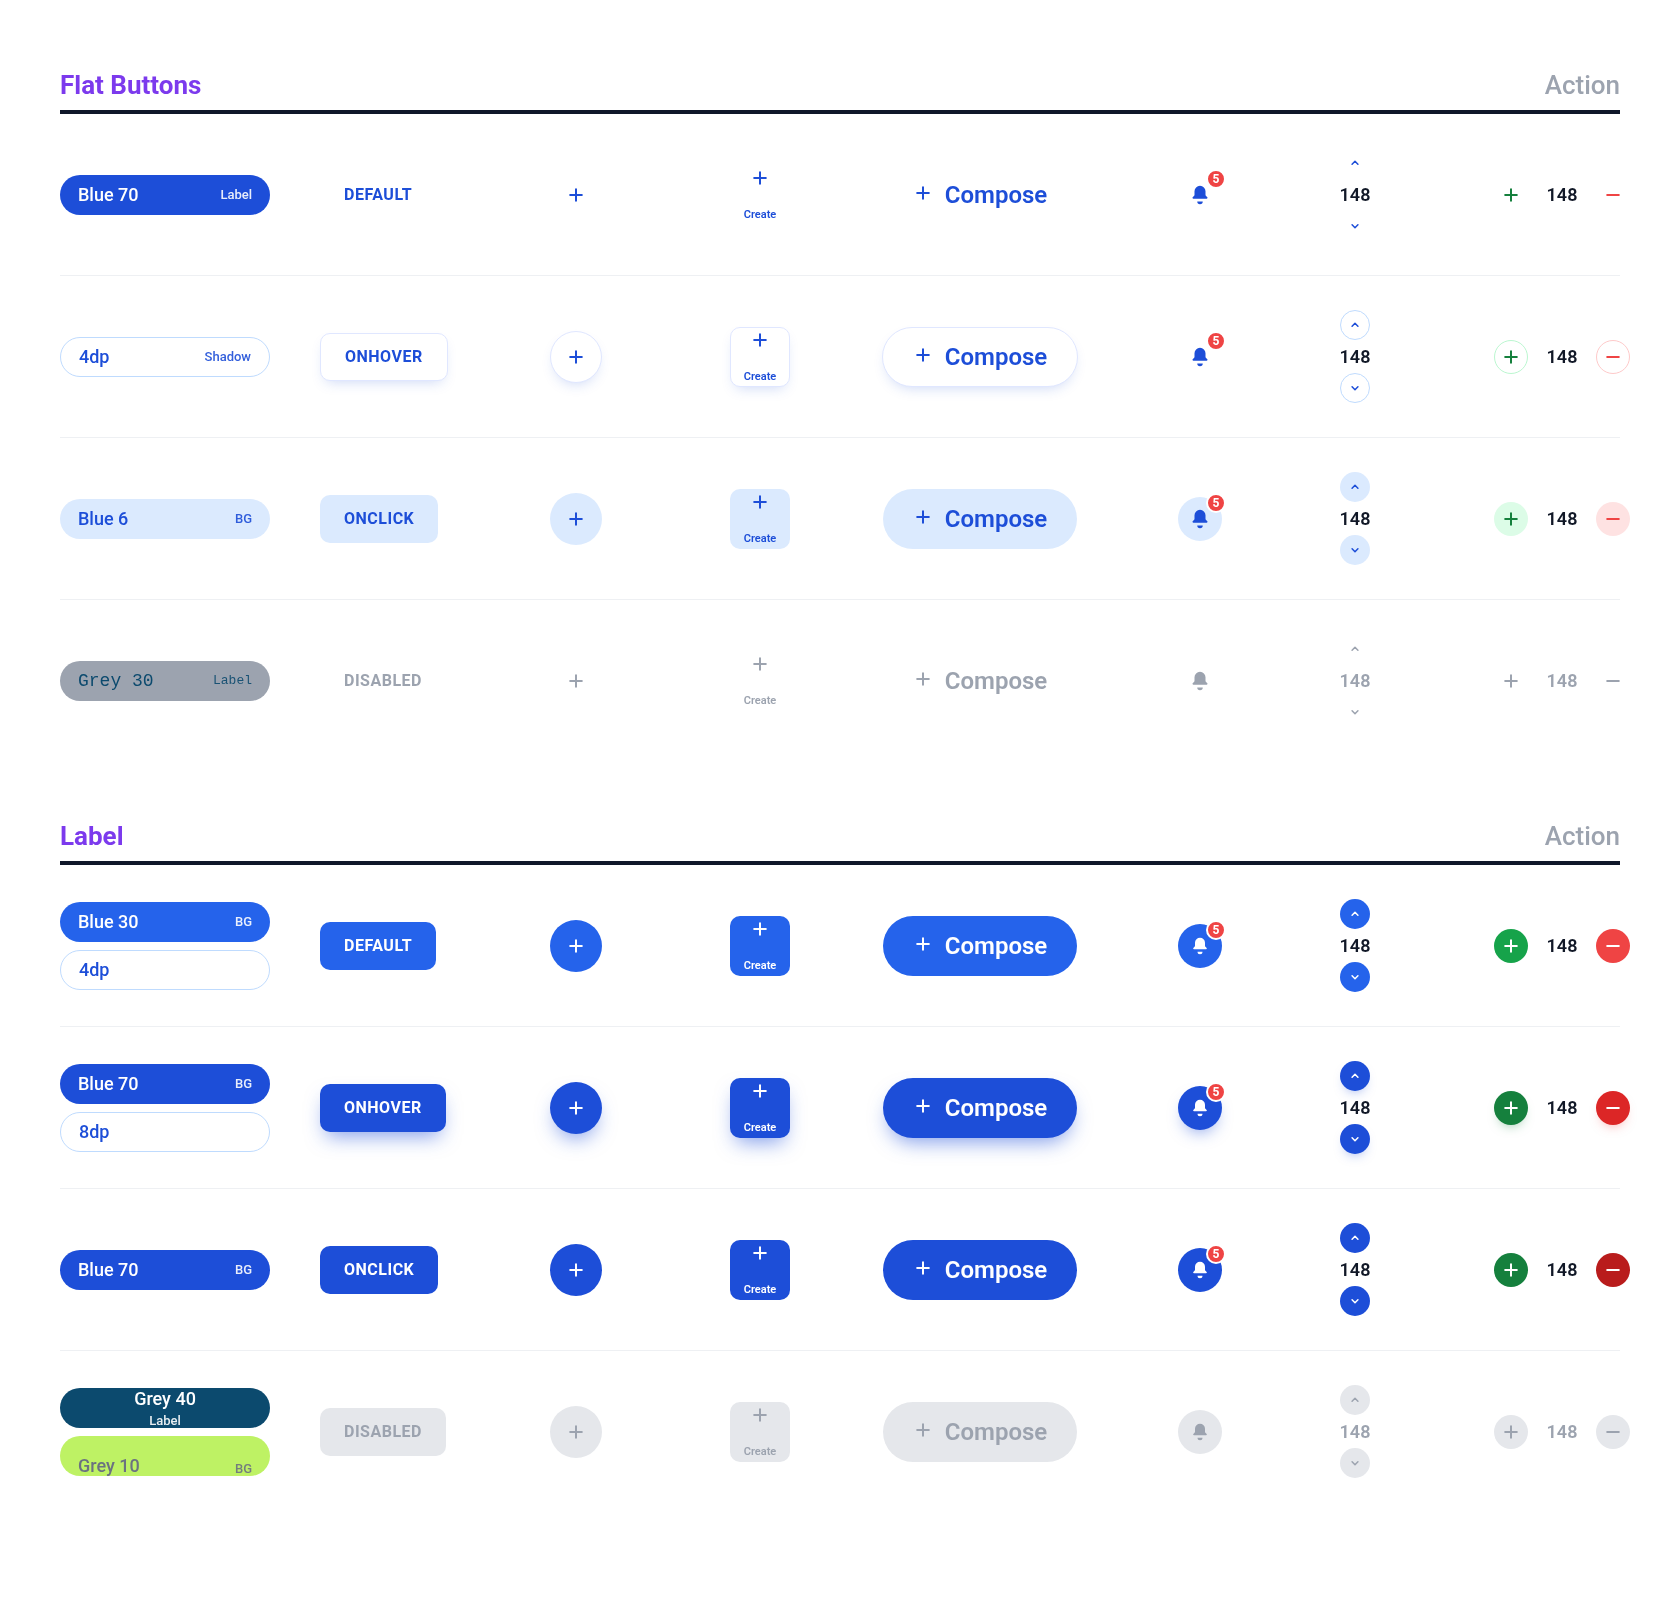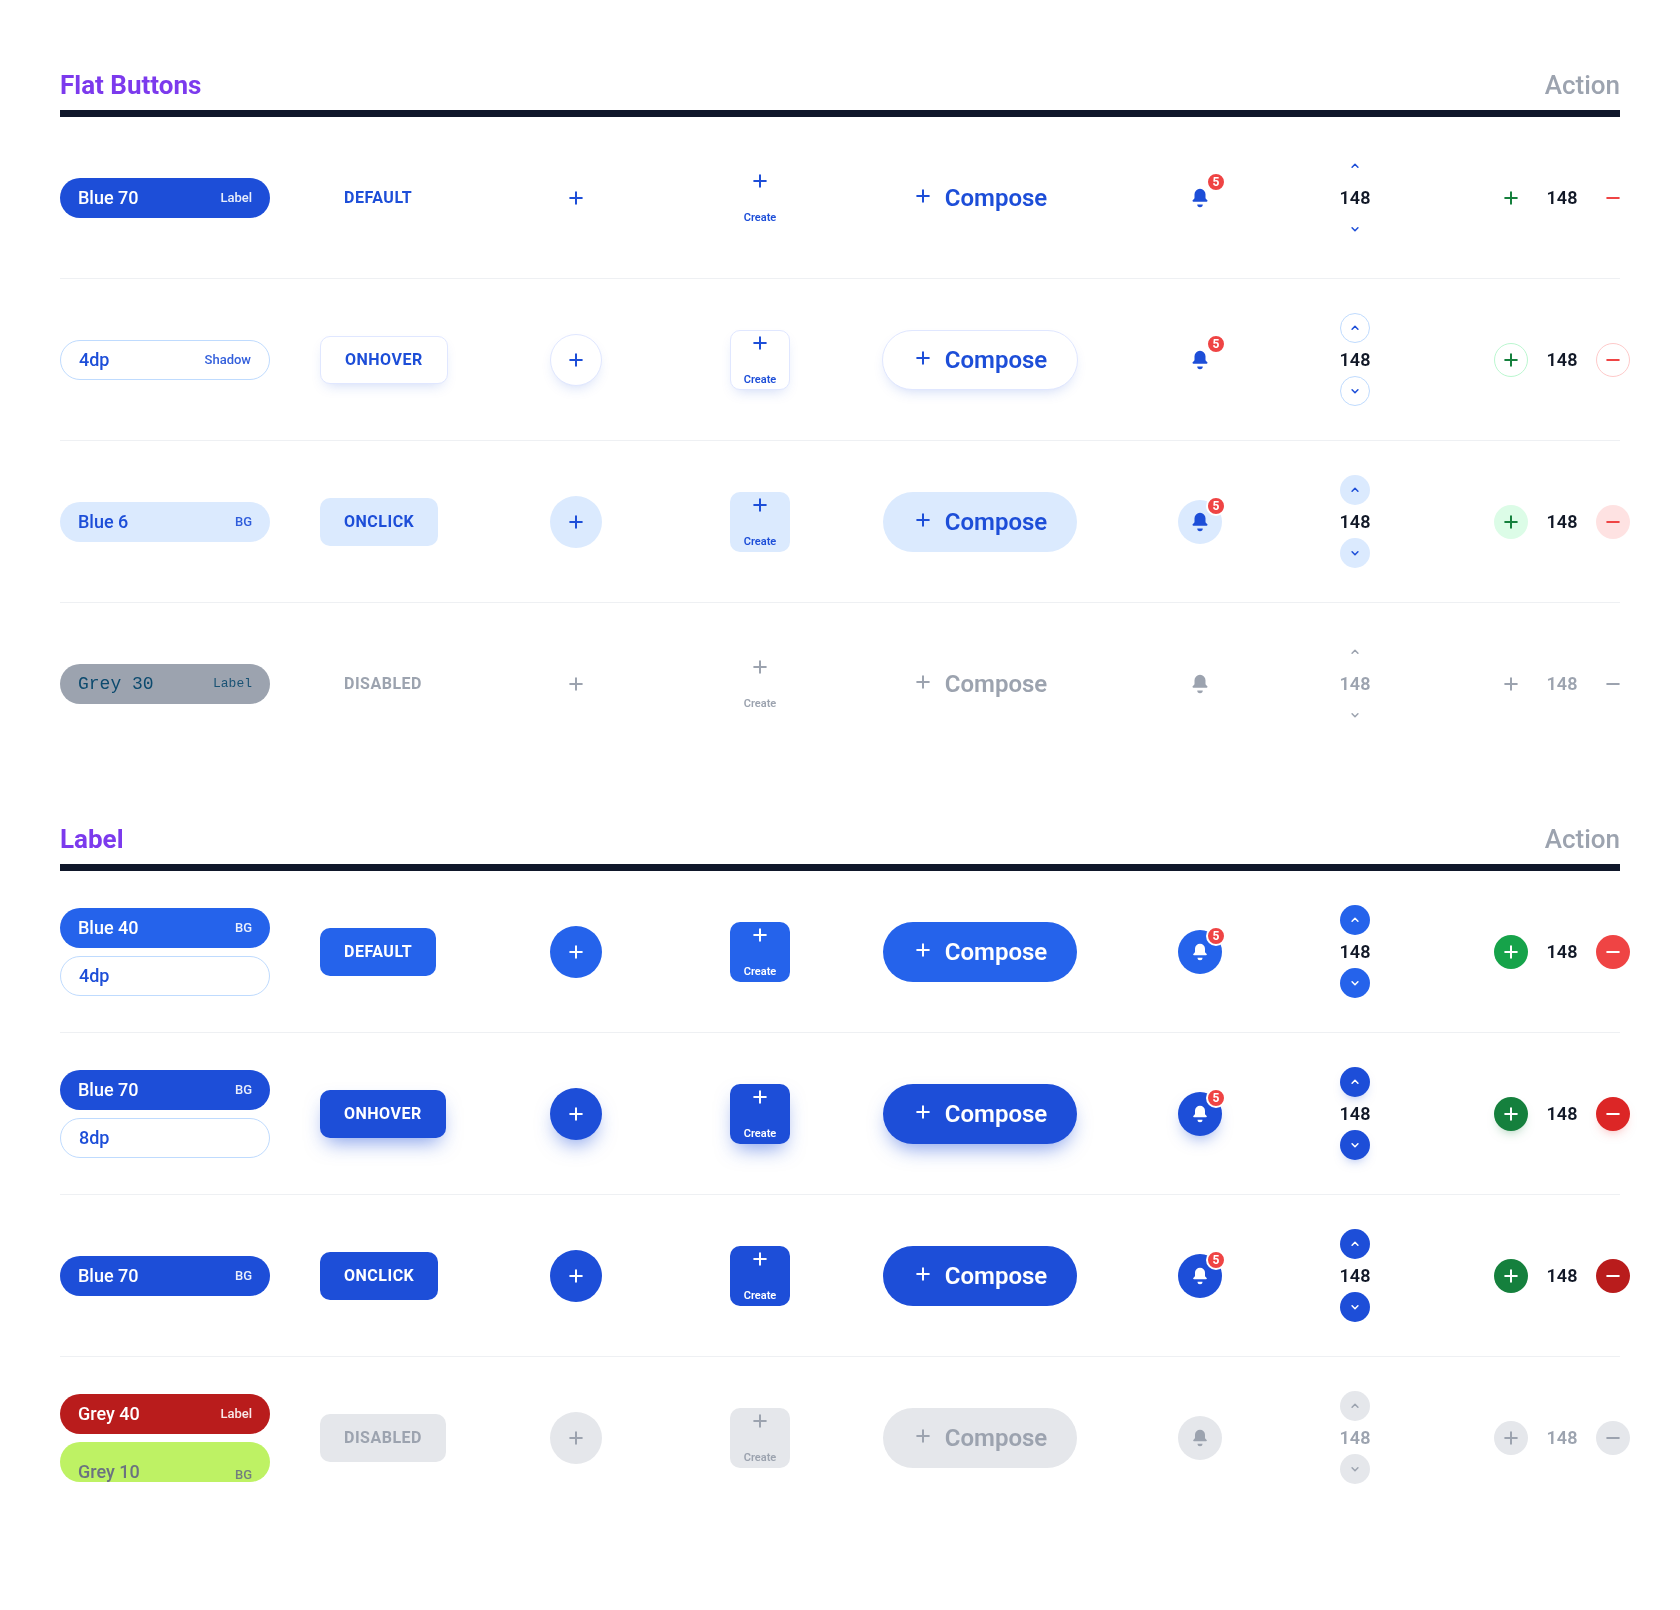--- a/index.html
+++ b/index.html
@@ -1,36 +1,36 @@
 <!DOCTYPE html>
 <html><head>
 <meta charset="utf-8">
 <style>
   * { box-sizing: border-box; }
   html, body { margin:0; padding:0; background:#fff; font-family: -apple-system, BlinkMacSystemFont, "Segoe UI", Roboto, Helvetica, Arial, sans-serif; color:#111827; }
   .page { width:1680px; margin:0 auto; padding:40px 60px 80px 60px; }
 
-  .section-header { display:flex; align-items:flex-end; justify-content:space-between; border-bottom:7px solid #0f172a; padding-bottom:10px; margin-top:30px; }
+  .section-header { display:flex; align-items:flex-end; justify-content:space-between; border-bottom:4px solid #0f172a; padding-bottom:10px; margin-top:30px; }
   .section-title { color:#7c3aed; font-weight:700; font-size:26px; }
   .section-action { color:#9ca3af; font-weight:500; font-size:26px; }
 
   .row { display:grid; grid-template-columns: 230px 200px 120px 120px 260px 120px 130px 180px; align-items:center; column-gap:30px; padding:34px 0; border-bottom:1px solid #eef0f3; }
   .row.last { border-bottom:none; }
 
   
   .chips { display:flex; flex-direction:column; gap:8px; align-items:flex-start; }
   .chip { display:flex; justify-content:space-between; align-items:center; height:40px; min-width:210px; border-radius:999px; padding:0 18px; font-size:18px; font-weight:500; }
   .chip .tag { font-size:13px; opacity:.9; }
 
   .chip-blue70 { background:#1d4ed8; color:#fff; }
   .chip-blue60 { background:#2563eb; color:#fff; }
   .chip-outline-blue { background:#fff; border:1px solid #bfdbfe; color:#1d4ed8; }
   .chip-blue10 { background:#dbeafe; color:#1d4ed8; }
   .chip-grey30 { background:#9ca3af; color:#0c4a6e;font-family:Liberation Mono, monospace; }
-  .chip-grey40 { background:#b91c1c; color:#fff; }
+  .chip-grey40 { background:#0c4a6e; color:#fff;flex-direction:column; }
   .chip-grey10 { background:#bef264; color:#6b7280;align-items:flex-end; }
 
   
   .state-btn { display:inline-flex; align-items:center; justify-content:center; height:48px; padding:0 24px; border-radius:10px; font-weight:700; font-size:16px; letter-spacing:.5px; }
 
   .state-flat-default { color:#1d4ed8; background:transparent; }
   .state-flat-hover   { color:#1d4ed8; background:#fff; border:1px solid #e0e7ff; box-shadow:0 6px 14px -6px rgba(29,78,216,.25); }
   .state-flat-click   { color:#1d4ed8; background:#dbeafe; }
   .state-flat-dis     { color:#9ca3af; background:transparent; }
 
@@ -424,21 +424,21 @@
   </div>
 
   <div class="section-header" style="margin-top:60px">
     <div class="section-title">Label</div>
     <div class="section-action">Action</div>
   </div>
 
   <div class="row">
     <div class="chips">
       <div class="chip chip-blue60">
-        <span>Blue 40</span>
+        <span>Blue 30</span>
         <span class="tag">BG</span>
       </div>
       <div class="chip chip-outline-blue">
         <span>4dp</span>
         <span class="tag"></span>
       </div>
     </div>
     <div><div class="state-btn state-fill-default">DEFAULT</div></div>
     <div>
         <div class="icon-btn ic-fill-default plus-icon">

